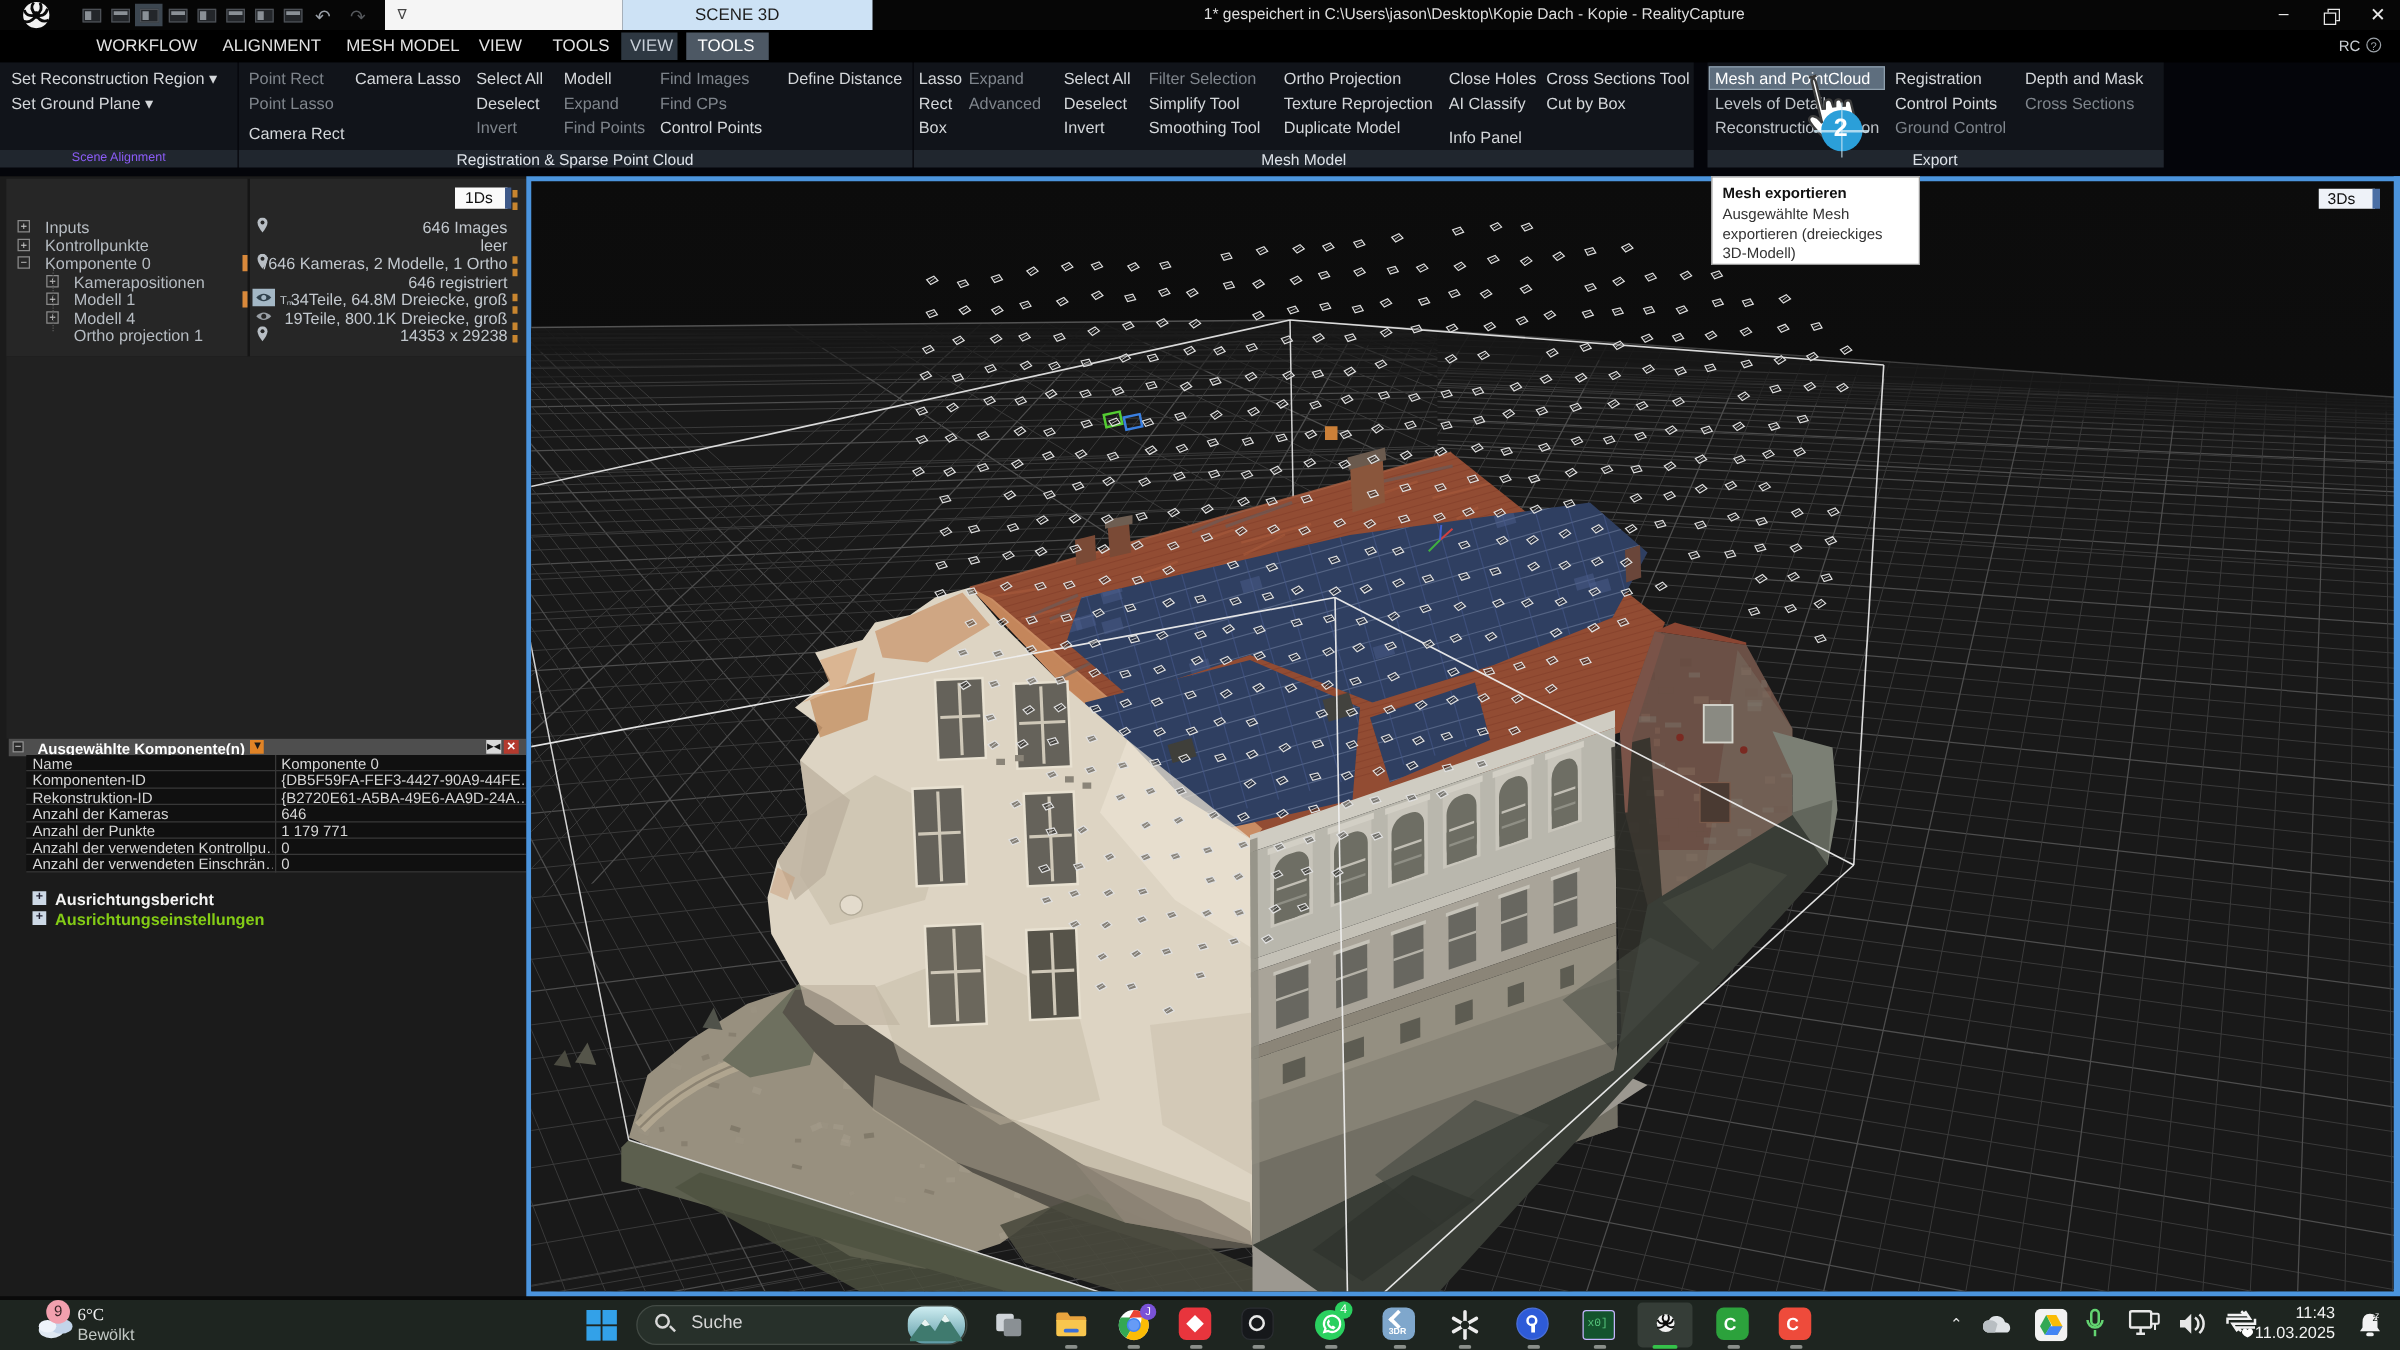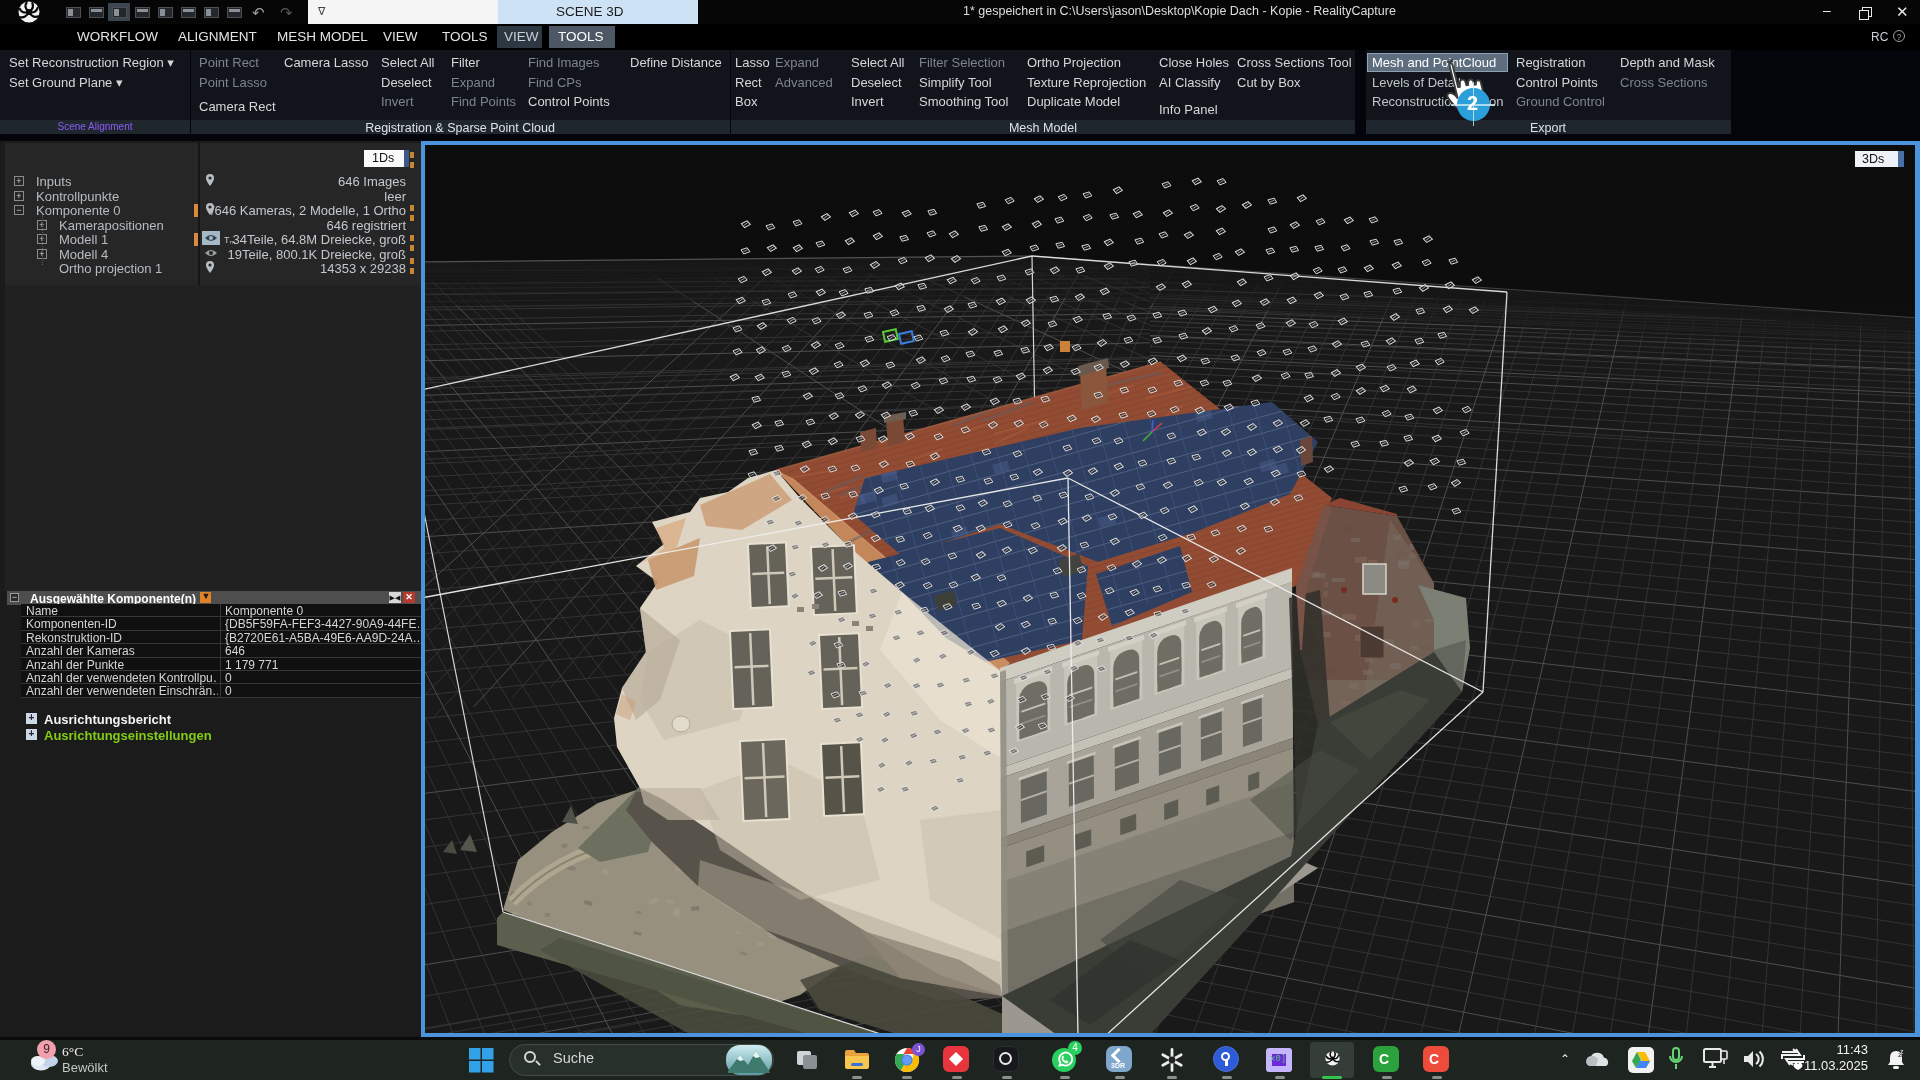--- a/index.html
+++ b/index.html
@@ -77,21 +77,21 @@
     <div class="ab" style="left:1367px;top:52.5px;width:141px;height:19px;background:#5e6e7e;border:1px solid #8fa0ae;"></div>
     <div class="tx" style="left:9px;top:55px;color:#d4d7da;font-size:13px;">Set Reconstruction Region ▾</div>
     <div class="tx" style="left:9px;top:74.5px;color:#d4d7da;font-size:13px;">Set Ground Plane ▾</div>
     <div class="tx" style="left:199px;top:55px;color:#7f858c;font-size:13px;">Point Rect</div>
     <div class="tx" style="left:199px;top:74.5px;color:#7f858c;font-size:13px;">Point Lasso</div>
     <div class="tx" style="left:199px;top:99px;color:#d4d7da;font-size:13px;">Camera Rect</div>
     <div class="tx" style="left:284px;top:55px;color:#d4d7da;font-size:13px;">Camera Lasso</div>
     <div class="tx" style="left:381px;top:55px;color:#d4d7da;font-size:13px;">Select All</div>
     <div class="tx" style="left:381px;top:74.5px;color:#d4d7da;font-size:13px;">Deselect</div>
     <div class="tx" style="left:381px;top:94px;color:#7f858c;font-size:13px;">Invert</div>
-    <div class="tx" style="left:451px;top:55px;color:#d4d7da;font-size:13px;">Filter</div>
+    <div class="tx" style="left:451px;top:55px;color:#d4d7da;font-size:13px;">Modell</div>
     <div class="tx" style="left:451px;top:74.5px;color:#7f858c;font-size:13px;">Expand</div>
     <div class="tx" style="left:451px;top:94px;color:#7f858c;font-size:13px;">Find Points</div>
     <div class="tx" style="left:528px;top:55px;color:#7f858c;font-size:13px;">Find Images</div>
     <div class="tx" style="left:528px;top:74.5px;color:#7f858c;font-size:13px;">Find CPs</div>
     <div class="tx" style="left:528px;top:94px;color:#d4d7da;font-size:13px;">Control Points</div>
     <div class="tx" style="left:630px;top:55px;color:#d4d7da;font-size:13px;">Define Distance</div>
     <div class="tx" style="left:735px;top:55px;color:#d4d7da;font-size:13px;">Lasso</div>
     <div class="tx" style="left:735px;top:74.5px;color:#d4d7da;font-size:13px;">Rect</div>
     <div class="tx" style="left:735px;top:94px;color:#d4d7da;font-size:13px;">Box</div>
     <div class="tx" style="left:775px;top:55px;color:#7f858c;font-size:13px;">Expand</div>
@@ -1566,20 +1566,24 @@
             <use href="#cam" transform="translate(1469,308) rotate(-12)"></use>
             <use href="#cam" transform="translate(1462,407) rotate(-6)"></use>
             <use href="#cam" transform="translate(1460,430) rotate(-5)"></use>
             <use href="#cam" transform="translate(1457,459) rotate(2)"></use>
             <use href="#cam" transform="translate(1451,481) rotate(-14)"></use>
             <use href="#cam" transform="translate(1452,508) rotate(0)"></use>
           </svg></div>
       </div>
     </div>
     <div class="ab" style="left:1915px;top:141px;width:5px;height:897px;background:#4b94dd;"></div>
+    <div class="ab" style="left:1369px;top:141px;width:167px;height:71px;background:#fff;border:1px solid #9a9a9a;">
+<div style="margin:5px 0 0 8px;font-size:12px;font-weight:bold;color:#111;">Mesh exportieren</div>
+<div style="margin:3px 0 0 8px;font-size:12px;color:#333;line-height:15.5px;">Ausgewählte Mesh<br>exportieren (dreieckiges<br>3D-Modell)</div>
+    </div>
     <div class="ab" style="left:1855px;top:151px;width:45px;height:16px;background:#eef2f8;"></div>
     <div class="ab" style="left:1898px;top:151px;width:6px;height:16px;background:#4a6fa5;"></div>
     <div class="tx" style="left:1862px;top:152px;color:#111;font-size:12.5px;">3Ds</div>
     <svg class="ab" style="left:1429px;top:56px" width="62" height="66" viewBox="0 0 26 28">
 <g transform="rotate(-14 13 14)">
         <path d="M10.4,1.6 c1.25,0 2,0.95 2,2.2 l0,9.2 l0.75,0.12 l0.5,-1.9 c0.32,-1.25 2.2,-1.05 2.3,0.25 l0.12,1.6 l0.7,0.1 l0.32,-1.25 c0.3,-1.15 2.1,-0.95 2.16,0.25 l0.1,1.5 l0.65,0.1 l0.25,-0.85 c0.3,-1.05 2,-0.85 2,0.4 l0,5.3 c0,2.7 -1.15,4.2 -2.3,5.35 l-0.85,0.85 l-6.7,0 l-0.85,-0.95 c-1.9,-2.3 -3.55,-5.1 -4.4,-7.6 c-0.4,-1.25 0.65,-2 1.7,-1.55 c0.75,0.35 1.45,1.1 1.85,2 l0.4,0.95 l0,-13.9 c0,-1.25 0.75,-2.2 2,-2.2 Z" fill="#ffffff" stroke="#3c3c3c" stroke-width="0.8"></path>
       </g>
     </svg>
     <div class="ab" style="left:1457px;top:88px;width:33px;height:33px;border-radius:50%;background:#2b9fd9;"></div>
     <div class="ab" style="left:1472.5px;top:82px;width:1.5px;height:44px;background:#cfe8f5;opacity:0.8;"></div>
@@ -1678,21 +1682,21 @@
       </svg></div>
     <div class="ab" style="left:1167px;top:1076px;width:10px;height:2.5px;background:#8a8f8a;border-radius:2px;"></div>
     <div class="ab" style="left:1213px;top:1046px;width:28px;height:28px;">
       <div style="width:26px;height:26px;border-radius:50%;background:#2e5bd8;border:1px solid #4a6fd8;">
         <div style="position:absolute;left:8px;top:6px;width:9px;height:9px;border:2.5px solid #fff;border-radius:50%;"></div>
         <div style="position:absolute;left:11.5px;top:13px;width:3px;height:7px;background:#fff;"></div>
       </div>
     </div>
     <div class="ab" style="left:1222px;top:1076px;width:10px;height:2.5px;background:#8a8f8a;border-radius:2px;"></div>
     <div class="ab" style="left:1266px;top:1046px;width:28px;height:28px;">
-      <div style="width:26px;height:24px;margin-top:2px;background:#6d28d9;border:6px solid #c4b5fd;border-radius:3px;">
+      <div style="width:26px;height:24px;margin-top:2px;background:#14532d;border:1px solid #c4b5fd;border-radius:3px;">
         <div style="position:absolute;left:4px;top:8px;color:#55c27a;font-size:9px;font-family:Liberation Mono,monospace;">x0]</div>
       </div>
     </div>
     <div class="ab" style="left:1275px;top:1076px;width:10px;height:2.5px;background:#8a8f8a;border-radius:2px;"></div>
     <div class="ab" style="left:1310px;top:1042px;width:44px;height:36px;background:#353d37;border-radius:4px;"></div>
     <svg class="ab" style="left:1319px;top:1045px" width="27" height="27" viewBox="0 0 40 22">
       <circle cx="20" cy="11" r="10.5" fill="#f2f2f2"></circle>
 <g stroke="#0a0a0a" stroke-width="2.2" fill="none">
         <path d="M20,11 Q14,6 18,1"></path>
         <path d="M20,11 Q26,7 23,1.2"></path>

